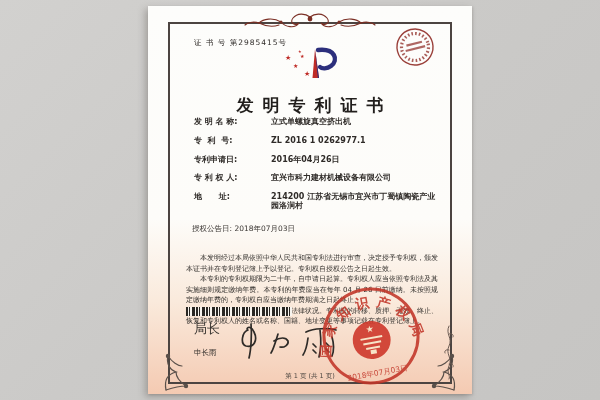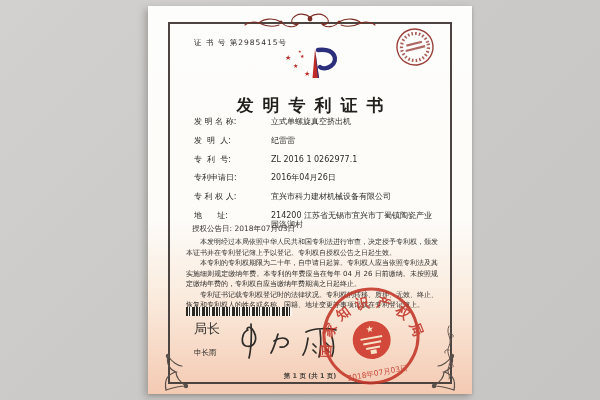--- a/index.html
+++ b/index.html
@@ -17,39 +17,39 @@
     position:absolute;left:20px;right:20px;top:16px;bottom:10px;
     border:2px solid #4c4441;pointer-events:none;
   }
   .cert-no{position:absolute;left:46px;top:32px;font-size:7.5px;letter-spacing:1px;color:#2f2b28;}
   .logo{position:absolute;left:0;right:0;top:40px;display:flex;justify-content:center;}
   .title{
     position:absolute;left:0;right:0;top:72px;margin:16px;text-align:center;
     font-family:"DejaVu Serif","Liberation Serif",serif;
     font-size:17px;font-weight:bold;letter-spacing:9px;color:#211e1c;text-indent:9px;
   }
-  .fields{position:absolute;left:46px;top:112px;right:34px;font-size:8px;}
+  .fields{position:absolute;left:46px;top:112px;right:34px;font-size:8px;font-weight:bold;}
   .frow{display:flex;margin-bottom:10px;line-height:1.1;}
   .flabel{flex:0 0 66px;white-space:pre;color:#2f2b28;}
   .fval{color:#2f2b28;margin-left:11px;}
   .grant-row{position:absolute;left:44px;top:218px;right:30px;display:flex;font-size:7.5px;align-items:center;}
   .grant-row .g2{margin-left:30px;}
-  .paras{position:absolute;left:38px;right:34px;top:231px;font-size:7px;line-height:1.5;
+  .paras{position:absolute;left:38px;right:34px;top:247px;font-size:7px;line-height:1.5;
     text-align:justify;color:#33302d;}
   .paras p{margin:0;text-indent:2em;}
   .barcode{
     position:absolute;left:38px;top:301px;width:106px;height:9px;
     background:repeating-linear-gradient(90deg,#2a2723 0 2px,#f7f4ef 2px 3px,#2a2723 3px 4px,#f7f4ef 4px 6px,#2a2723 6px 9px,#f7f4ef 9px 10px);
   }
   .sig-title{position:absolute;left:46px;top:314px;font-size:13px;color:#37332f;text-align:right;}
   .sig-name{position:absolute;left:46px;top:342px;font-size:7.5px;color:#37332f;}
   .sig-hand{position:absolute;left:86px;top:314px;}
   .seal{position:absolute;left:168px;top:278px;opacity:.88;}
   .stamp-top{position:absolute;right:34px;top:18px;opacity:.85;}
-  .footer-page{position:absolute;left:0;right:0;top:366px;text-align:center;font-size:6.5px;color:#4a443f;font-weight:bold;}
+  .footer-page{position:absolute;left:0;right:0;top:366px;text-align:center;font-size:6.5px;color:#4a443f;}
   .ornament-top{position:absolute;left:0;right:0;top:5px;display:flex;justify-content:center;}
   .corner-bl{position:absolute;left:12px;bottom:2px;}
   .corner-br{position:absolute;right:12px;bottom:2px;}
   .vine-right{position:absolute;right:16px;bottom:14px;}
 </style>
 </head>
 <body>
 
 <div class="stage">
   <div class="paper">
@@ -95,24 +95,20 @@
         <path d="M41 4 C58 2 62 14 54 20 C50 23 45 23 43 21" fill="none" stroke="#2c2f7c" stroke-width="4.4" stroke-linecap="round"></path>
       </svg>
     </div>
 
     <h1 class="title">发明专利证书</h1>
 
     <div class="fields">
       <div class="frow">
         <span class="flabel">发 明 名 称:</span>
         <span class="fval">立式单螺旋真空挤出机</span>
-      </div>
-      <div class="frow">
-        <span class="flabel">发  明  人:</span>
-        <span class="fval">纪雷雷</span>
       </div>
       <div class="frow">
         <span class="flabel">专  利  号:</span>
         <span class="fval">ZL 2016 1 0262977.1</span>
       </div>
       <div class="frow">
         <span class="flabel">专利申请日:</span>
         <span class="fval">2016年04月26日</span>
       </div>
       <div class="frow">

